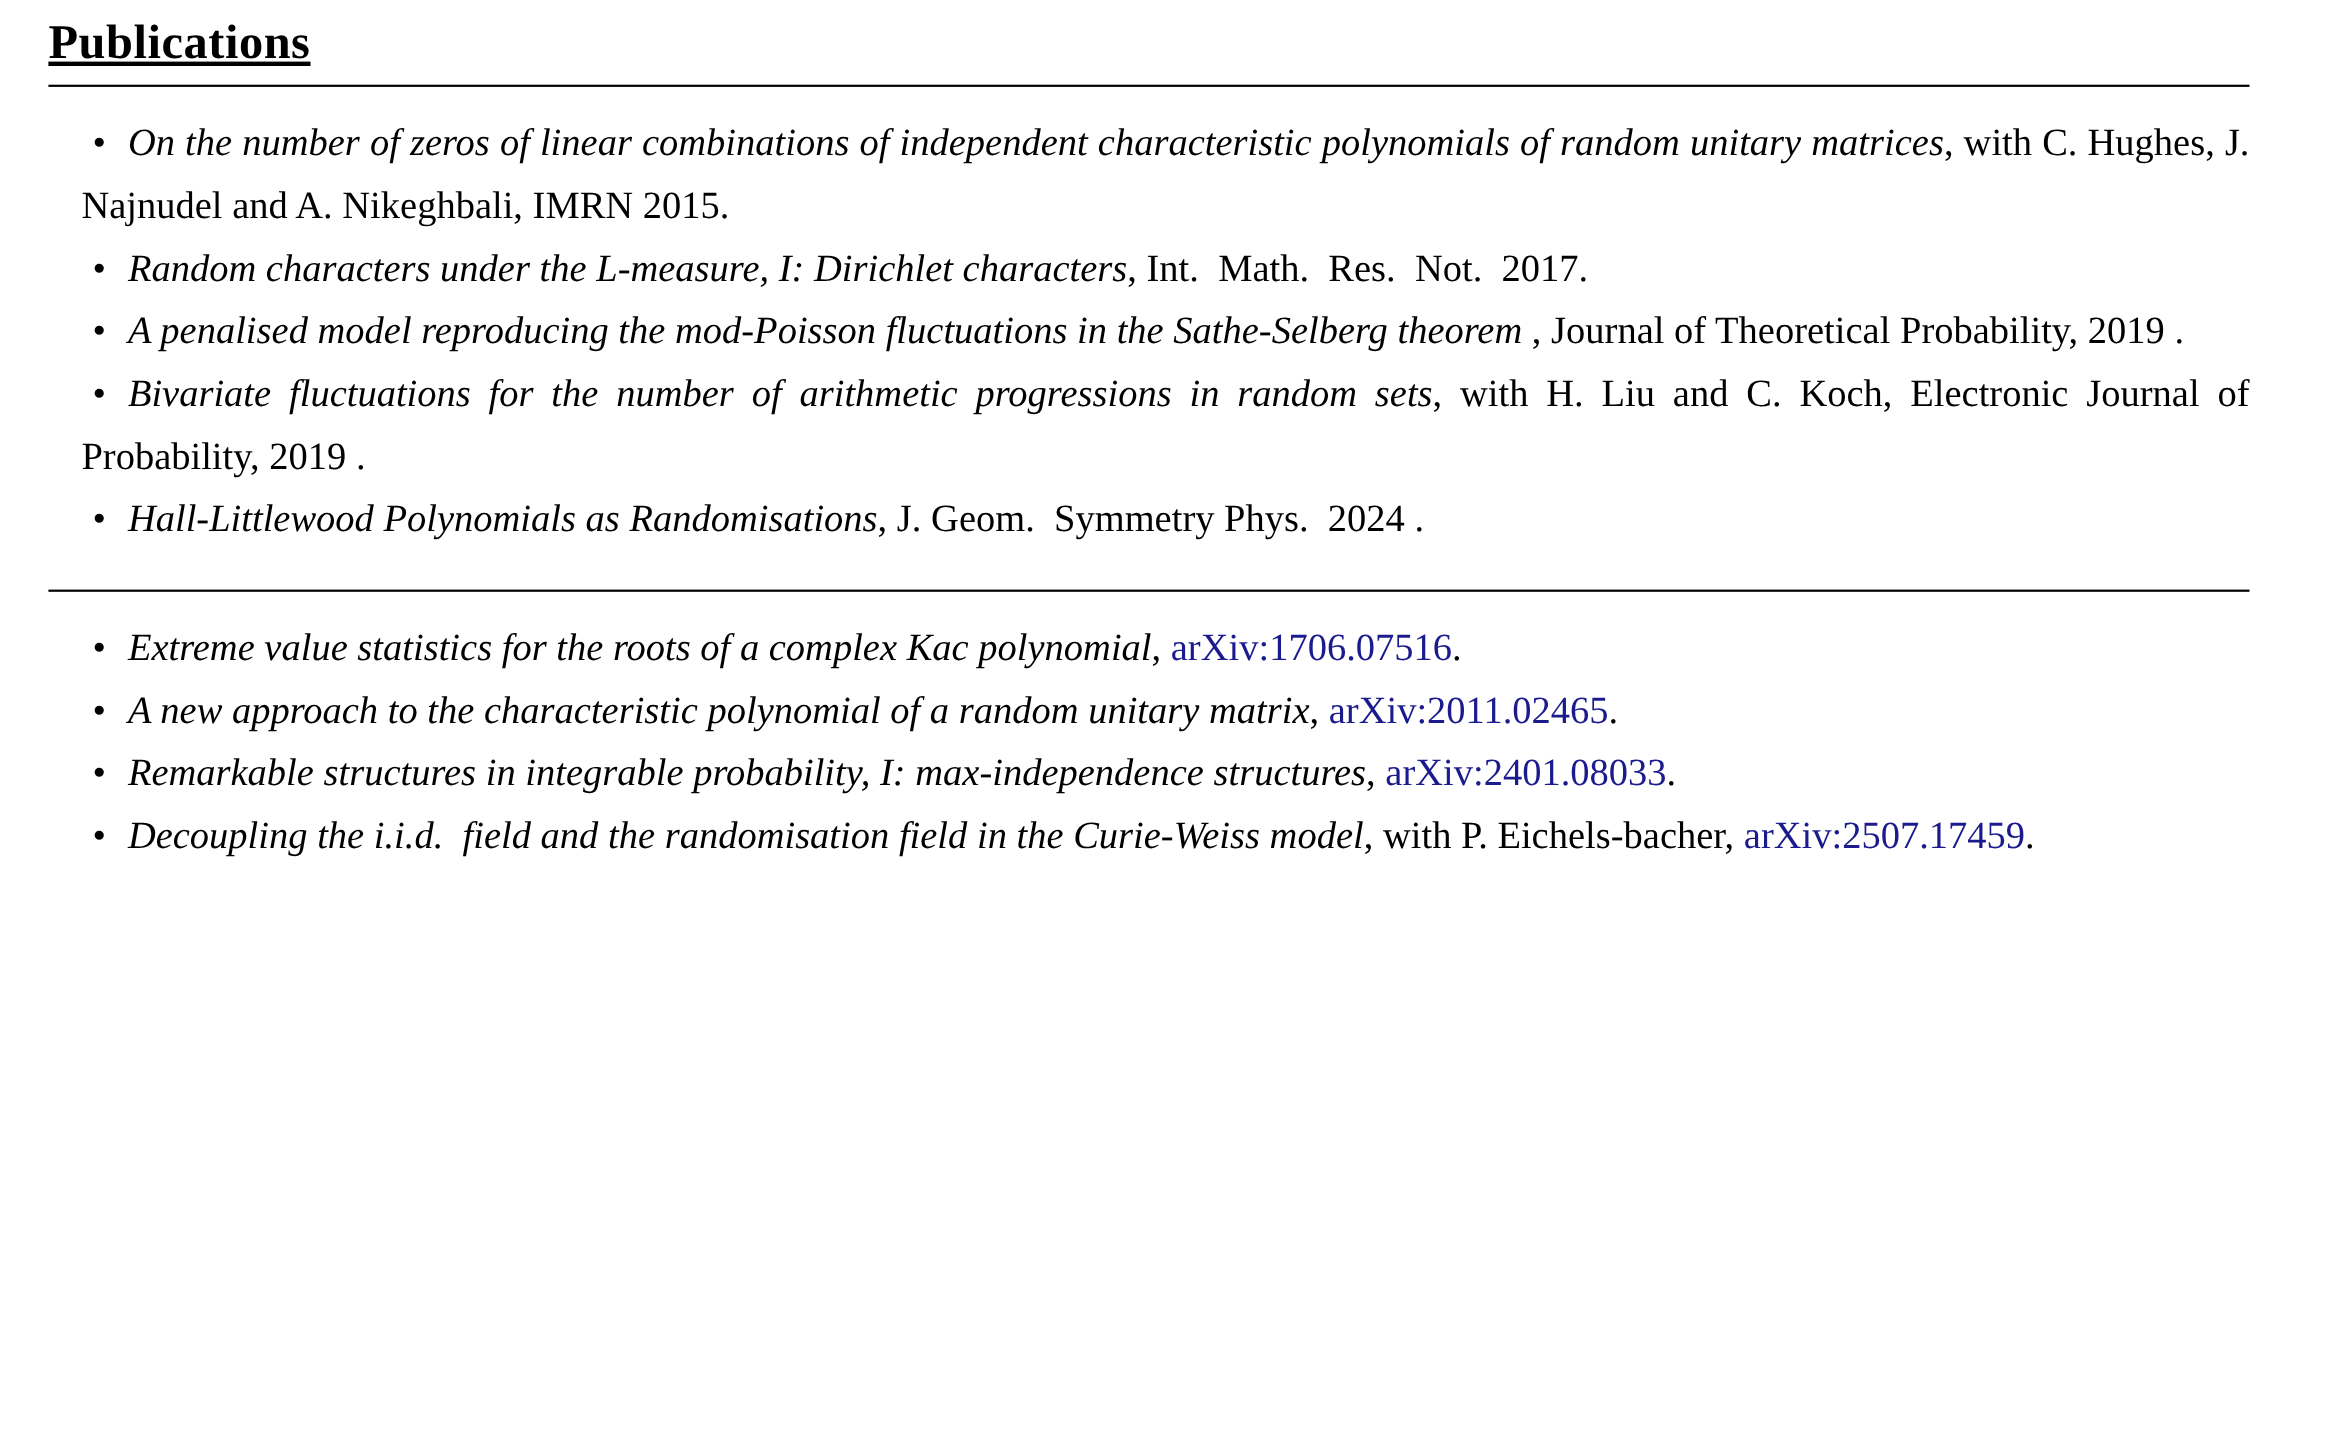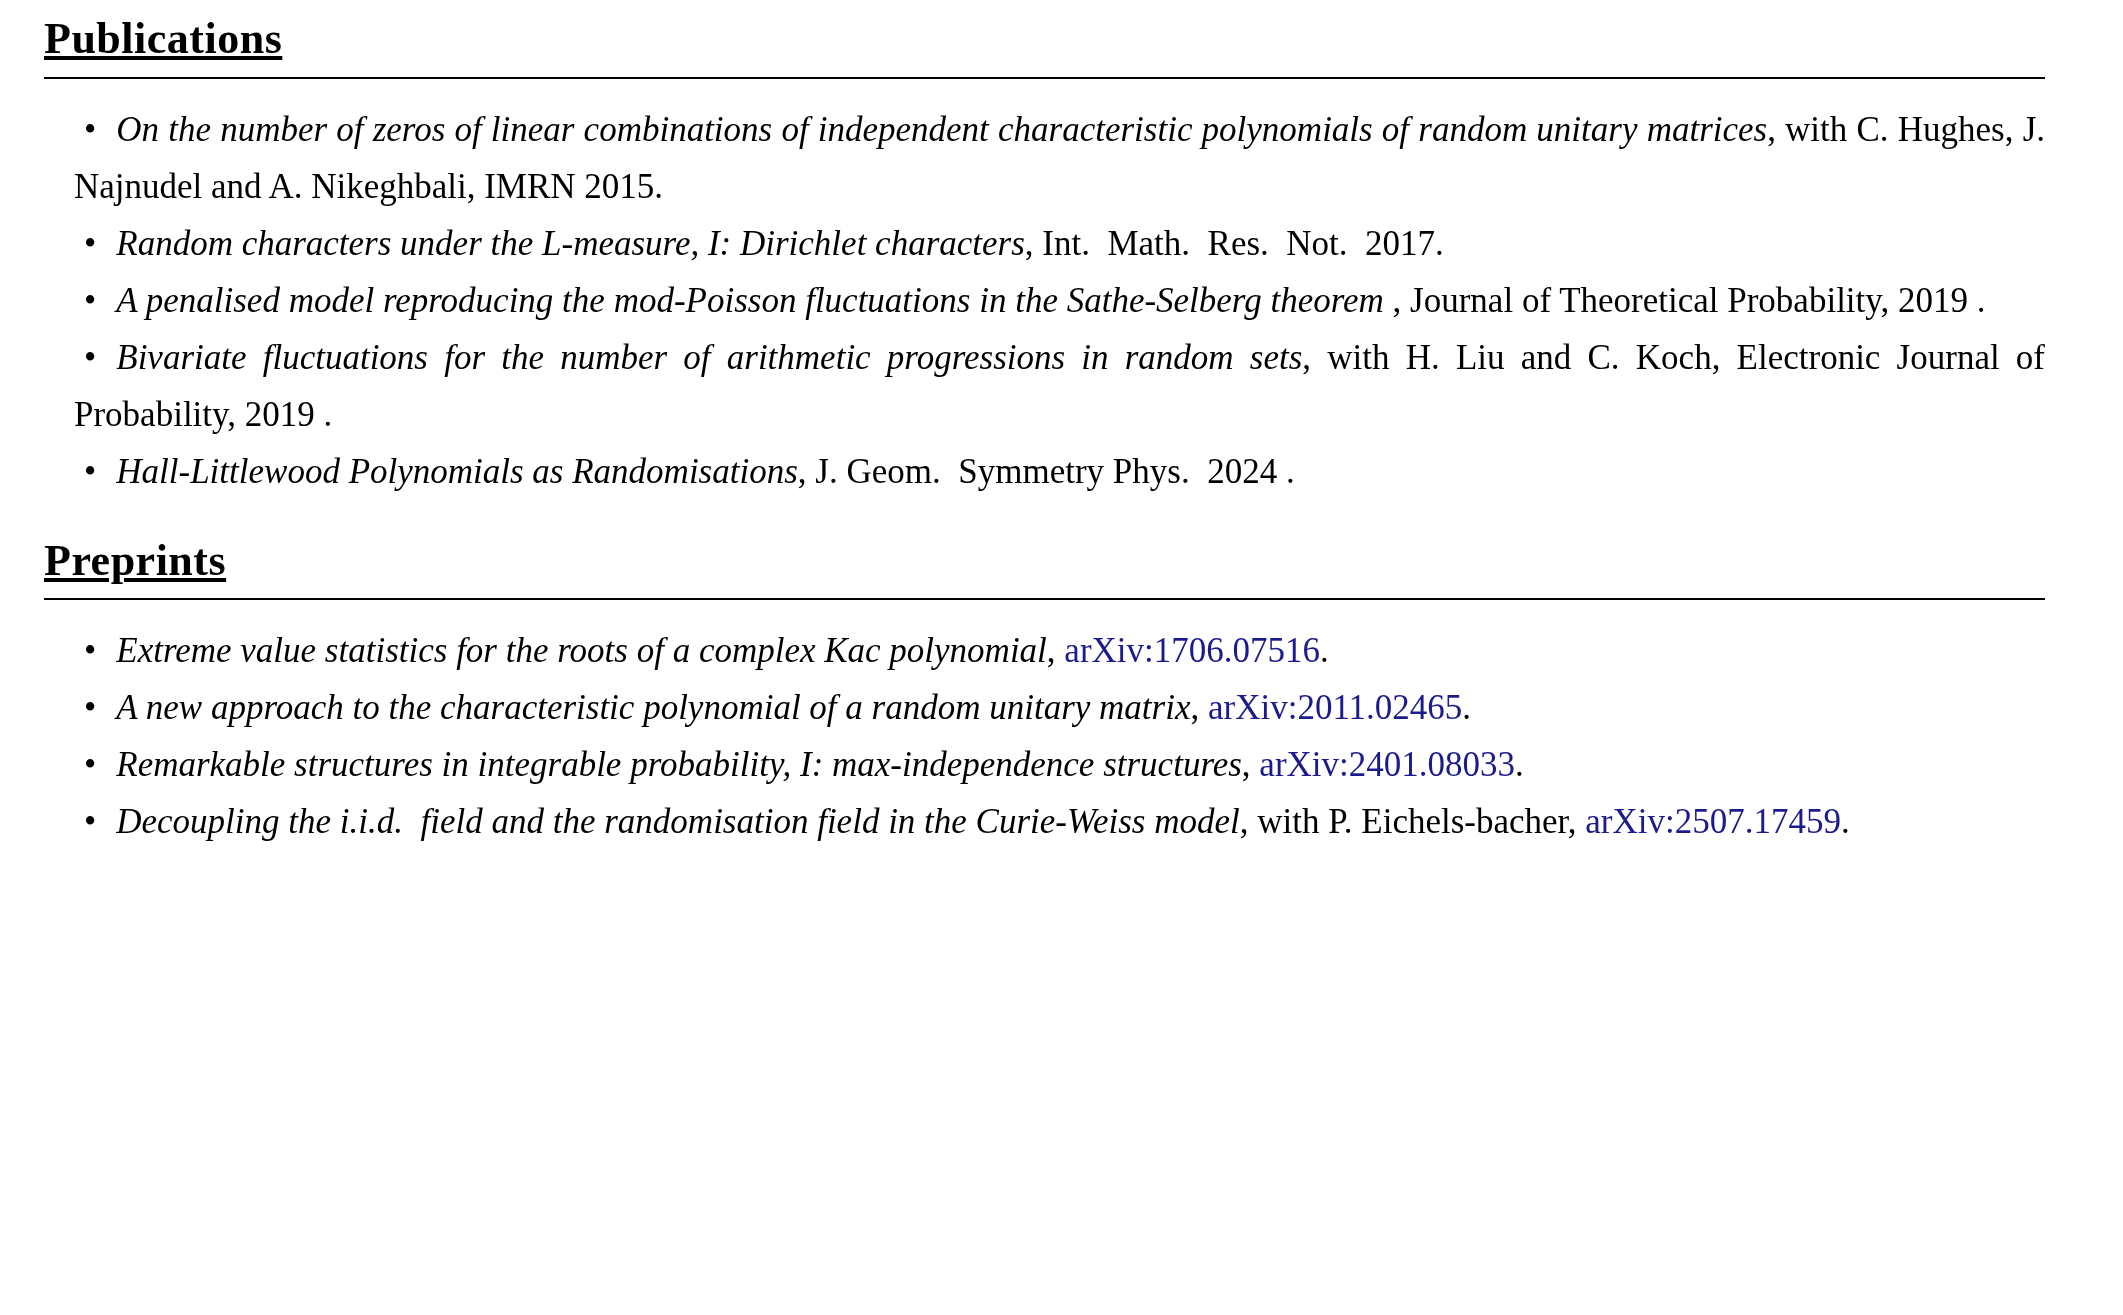--- a/index.html
+++ b/index.html
@@ -64,21 +64,20 @@
     <div class="items">
         <p class="item"><span class="bullet">•</span><i>On the number of zeros of linear combinations of independent characteristic polynomials of random unitary matrices</i><span>, with C. Hughes, J. Najnudel and A. Nikeghbali, IMRN 2015.</span></p>
         <p class="item"><span class="bullet">•</span><i>Random characters under the L-measure, I: Dirichlet characters</i><span>, Int. Math. Res. Not. 2017.</span></p>
         <p class="item"><span class="bullet">•</span><i>A penalised model reproducing the mod-Poisson fluctuations in the Sathe-Selberg theorem</i><span> , Journal of Theoretical Probability, 2019 .</span></p>
         <p class="item"><span class="bullet">•</span><i>Bivariate fluctuations for the number of arithmetic progressions in random sets</i><span>, with H. Liu and C. Koch, Electronic Journal of Probability, 2019 .</span></p>
         <p class="item"><span class="bullet">•</span><i>Hall-Littlewood Polynomials as Randomisations</i><span>, J. Geom. Symmetry Phys. 2024 .</span></p>
       </div>
   </div>
 
   <div class="section">
-    <h2 class="section-title">Preprints</h2>
     <div class="rule"></div>
     <div class="items">
         <p class="item"><span class="bullet">•</span><i>Extreme value statistics for the roots of a complex Kac polynomial</i><span>, </span><a class="arxiv" href="#">arXiv:1706.07516</a><span>.</span></p>
         <p class="item"><span class="bullet">•</span><i>A new approach to the characteristic polynomial of a random unitary matrix</i><span>, </span><a class="arxiv" href="#">arXiv:2011.02465</a><span>.</span></p>
         <p class="item"><span class="bullet">•</span><i>Remarkable structures in integrable probability, I: max-independence structures</i><span>, </span><a class="arxiv" href="#">arXiv:2401.08033</a><span>.</span></p>
         <p class="item"><span class="bullet">•</span><i>Decoupling the i.i.d. field and the randomisation field in the Curie-Weiss model</i><span>, with P. Eichels-bacher, </span><a class="arxiv" href="#">arXiv:2507.17459</a><span>.</span></p>
       </div>
   </div>
 
 </div>

